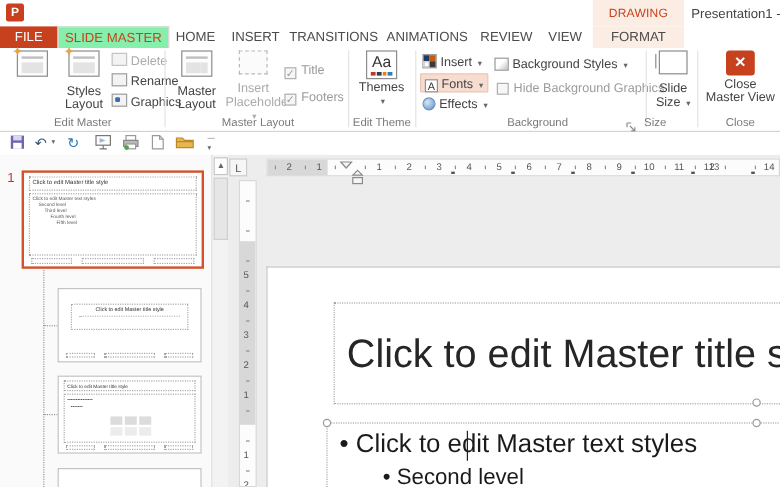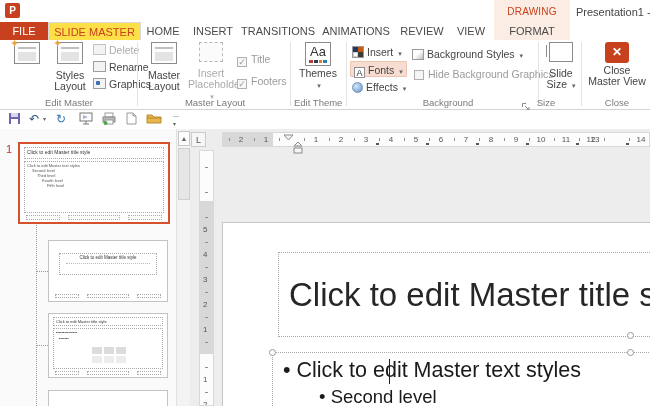--- a/index.html
+++ b/index.html
@@ -12,21 +12,21 @@
   .appicon { left:5px; top:3px; width:15px; height:15px; background:#C8401E; border-radius:2px;
              color:#fff; font-size:10px; font-weight:bold; text-align:center; line-height:15px; }
   .ctx-block-title { left:494px; top:0; width:76px; height:22px; background:#FBEDE3;
              color:#C8411E; font-size:10px; text-align:center; line-height:24px; letter-spacing:.2px; }
   .win-title { left:576px; top:0; height:22px; line-height:24px; font-size:11px; color:#444; white-space:nowrap; }
 
   
   .tabrow { left:0; top:22px; width:650px; height:18px; background:#fff; }
   .tab { top:0; height:30px; font-size:11px; color:#4A4A4A; text-align:center; line-height:19px; white-space:nowrap; }
   .tab-file { left:0; width:48px; background:#C8411E; color:#fff; }
-  .tab-active { left:48px; width:93px; background:#fde047; color:#C8411E;
+  .tab-active { left:48px; width:93px; background:#86efac; color:#C8411E;
                 border:1px solid #D9D9D9; border-bottom:none; }
   .ctx-block-tab { left:494px; top:0; width:76px; height:18px; background:#FBEDE3; }
 
   
   .ribbon { left:0; top:40px; width:650px; height:70px; background:#fff; border-bottom:1px solid #D4D4D4; }
   .rsep { top:2px; width:1px; height:64px; background:#E3E3E3; }
   .grouplabel { top:57px; height:12px; font-size:9.5px; color:#7A7A7A; text-align:center; white-space:nowrap; }
   .bigbtn { top:2px; height:55px; text-align:center; cursor:pointer; }
   .bigbtn .blabel { font-size:10.5px; color:#444; line-height:11px; margin-top:2px; white-space:pre-line; }
   .bigbtn.disabled .blabel { color:#ABABAB; }

